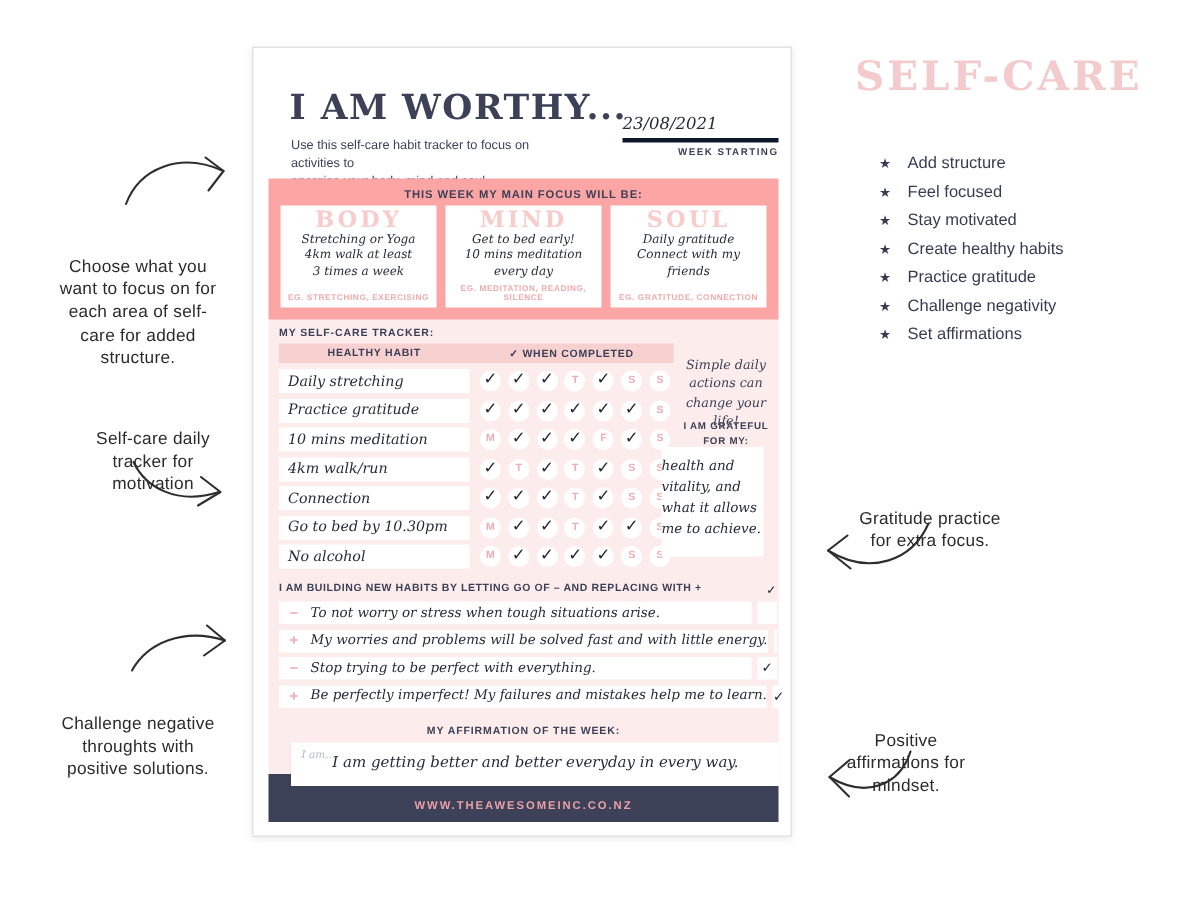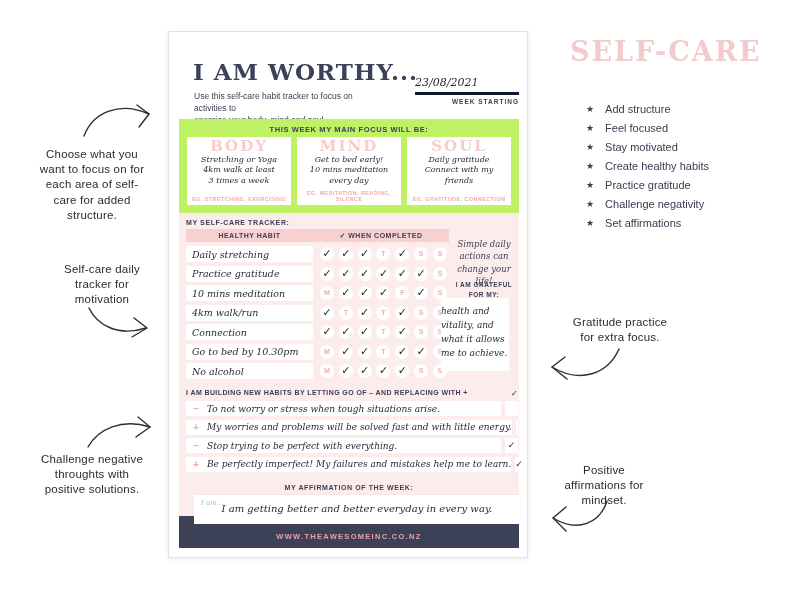--- a/index.html
+++ b/index.html
@@ -5,21 +5,21 @@
   * { margin:0; padding:0; box-sizing:border-box; }
   html,body { background:#fff; }
   .canvas {
     position:relative; width:800px; height:600px; background:#ffffff;
     font-family:"Liberation Sans", sans-serif; overflow:hidden;
   }
   
   .arrows { position:absolute; left:0; top:0; width:800px; height:600px; pointer-events:none; }
   .arrows path, .arrows polyline { fill:none; stroke:#2e2e2e; stroke-width:1.4; stroke-linecap:round; stroke-linejoin:round; }
   
-  .ann { position:absolute; text-align:center; font-size:11.5px; line-height:1.32; color:#2b2b2b; letter-spacing:0.2px; }
+  .ann { position:absolute; text-align:center; font-size:11.5px; line-height:1.32; color:#2b2b2b; letter-spacing:0.2px;margin-top:24px; }
   .ann-lt { left:36px;  top:147px; width:112px; }
   .ann-lm { left:52px;  top:262px; width:100px; }
   .ann-lb { left:34px;  top:452px; width:116px; }
   .ann-rm { left:566px; top:315px; width:108px; }
   .ann-rb { left:556px; top:463px; width:96px;  }
   
   .sp-title1 { position:absolute; left:570px; top:36px; font-family:"DejaVu Serif",serif; font-weight:bold;
                font-size:27px; letter-spacing:2px; color:#f3cbcd; }
   .sp-title2 { position:absolute; left:585px; top:61px; font-family:"DejaVu Serif",serif; font-weight:bold;
                font-size:22px; letter-spacing:1px; color:#3d4157; }
@@ -34,21 +34,21 @@
   .doc-title { left:24px; top:26px; font-family:"DejaVu Serif",serif; font-weight:bold; font-size:23px;
                letter-spacing:1px; color:#3d4157; }
   .doc-sub { left:25px; top:59px; width:190px; font-family:Liberation Sans, sans-serif; font-size:8.5px;
              line-height:1.4; color:#3d4157; white-space:pre-line; }
   .date-wrap { left:246px; top:44px; width:104px; }
   .date-value { position:static; display:block; text-align:left; font-size:11px; padding-bottom:3px;
                 border-bottom:3px solid #0f172a; }
   .date-label { position:static; display:block; text-align:right; margin-top:3px; font-size:6.5px;
                 font-weight:bold; letter-spacing:1px; color:#3d4157; }
   
-  .focus-block { left:10px; top:87px; width:340px; height:95px; background:#bef264; }
+  .focus-block { left:10px; top:87px; width:340px; height:95px; background:#fca5a5; }
   .focus-heading { left:0; top:6px; width:100%; text-align:center; font-size:7.5px; font-weight:bold;
                    letter-spacing:0.6px; color:#3d4157; }
   .cards { left:0; top:18px; width:100%; display:flex; justify-content:space-between; padding:0 8px; }
   .card { position:relative; width:104px; height:68px; background:#fff; text-align:center; }
   .card-title { position:static; display:block; font-family:"DejaVu Serif",serif; font-weight:bold; font-size:15px;
                 letter-spacing:2px; color:#f8cccb; margin-top:1px; line-height:1.1; }
   .card-entry { position:static; display:block; font-size:8px; line-height:1.32; white-space:pre-line; margin-top:0px; }
   .card-hint { position:absolute; left:0; bottom:3px; width:100%; font-size:5.5px; font-weight:bold;
                letter-spacing:0.4px; color:#efabaf; }
   

